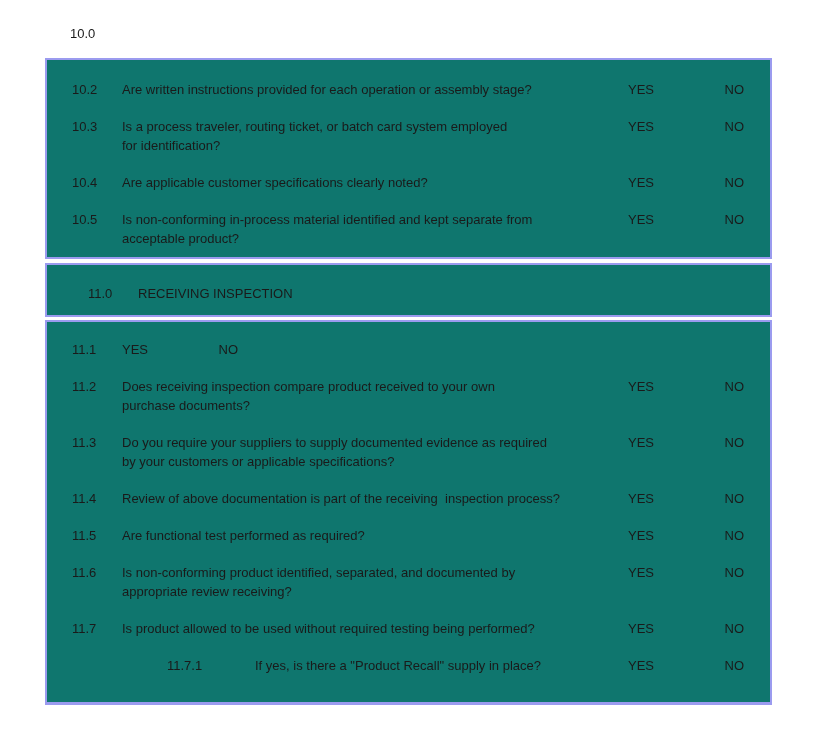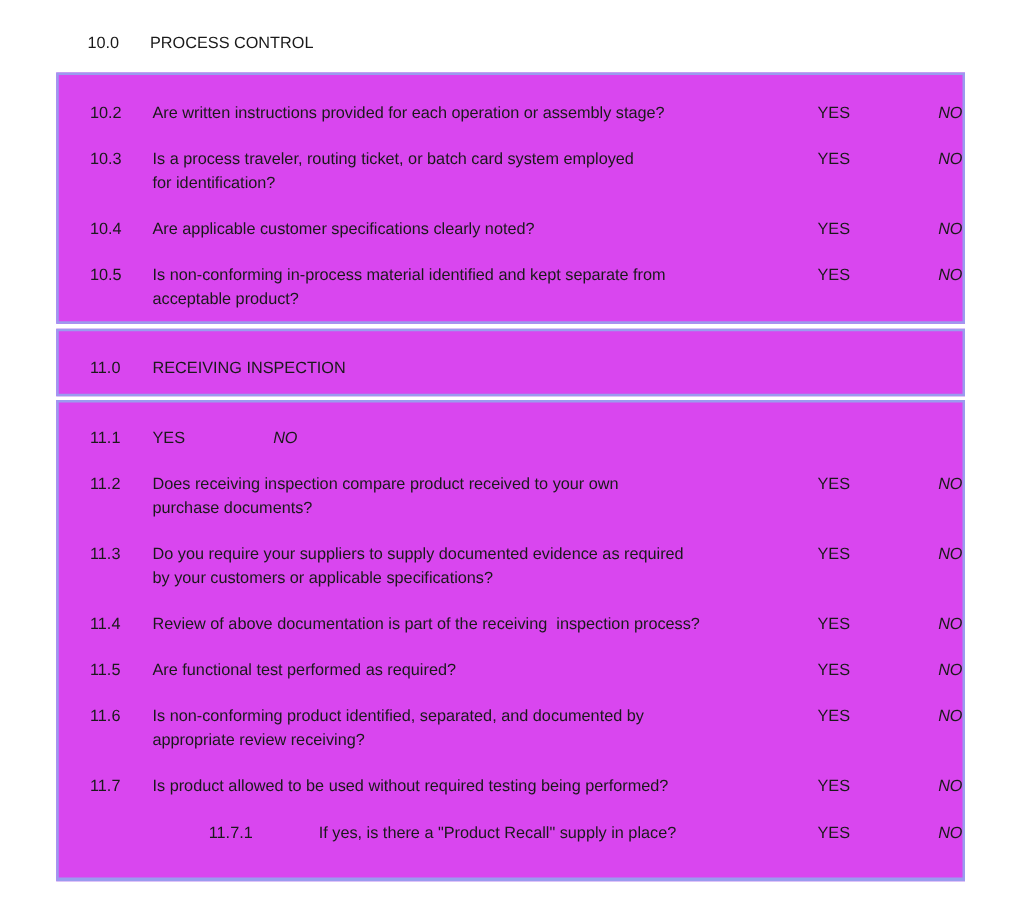--- a/index.html
+++ b/index.html
@@ -23,51 +23,50 @@
     margin-left: 70px;
     height: 19px;
   }
   .top-header .num { width: 50px; flex-shrink: 0; }
 
   
   .qbox {
     width: 727px;
     margin-left: 45px;
     border: 2px solid #9b9bef;
-    background: #d946ef;
+    background: #0f766e;
   }
   #box-10 { margin-top: 15px; padding: 20px 0 9px; }
   #box-11-header { margin-top: 4px; padding: 19px 0 12px; }
   #box-11 { margin-top: 3px; padding: 18px 0 27px; border-bottom-width: 3px; }
 
   
-  .sec-header { display: flex; margin-left: 25px; }
+  .sec-header { display: flex; margin-left: 41px; }
   .sec-header .num { width: 50px; flex-shrink: 0; }
 
   
   .q-row {
     display: flex;
     align-items: flex-start;
     margin-bottom: 18px;
   }
   .q-row:last-child { margin-bottom: 0; }
   .q-row .num { width: 50px; margin-left: 25px; flex-shrink: 0; }
   .q-row.sub .num { margin-left: 120px; width: 88px; }
   .q-row .text { flex: 1; white-space: pre-wrap; }
   .q-row .yes { width: 72px; flex-shrink: 0; cursor: pointer; }
-  .q-row .no { width: 44px; text-align: right; flex-shrink: 0; cursor: pointer; font-style: italic; }
+  .q-row .no { width: 44px; text-align: right; margin-right: 26px; flex-shrink: 0; cursor: pointer; }
 </style>
 </head>
 <body>
 
 <div class="page">
 
   <div class="top-header">
     <span class="num">10.0</span>
-    <span class="title">PROCESS CONTROL</span>
   </div>
 
   <div class="qbox" id="box-10">
       <div class="q-row">
         <div class="num">10.2</div>
         <div class="text"><div>Are written instructions provided for each operation or assembly stage?</div></div>
         <div class="yes">YES</div>
         <div class="no">NO</div>
       </div>
       <div class="q-row">

